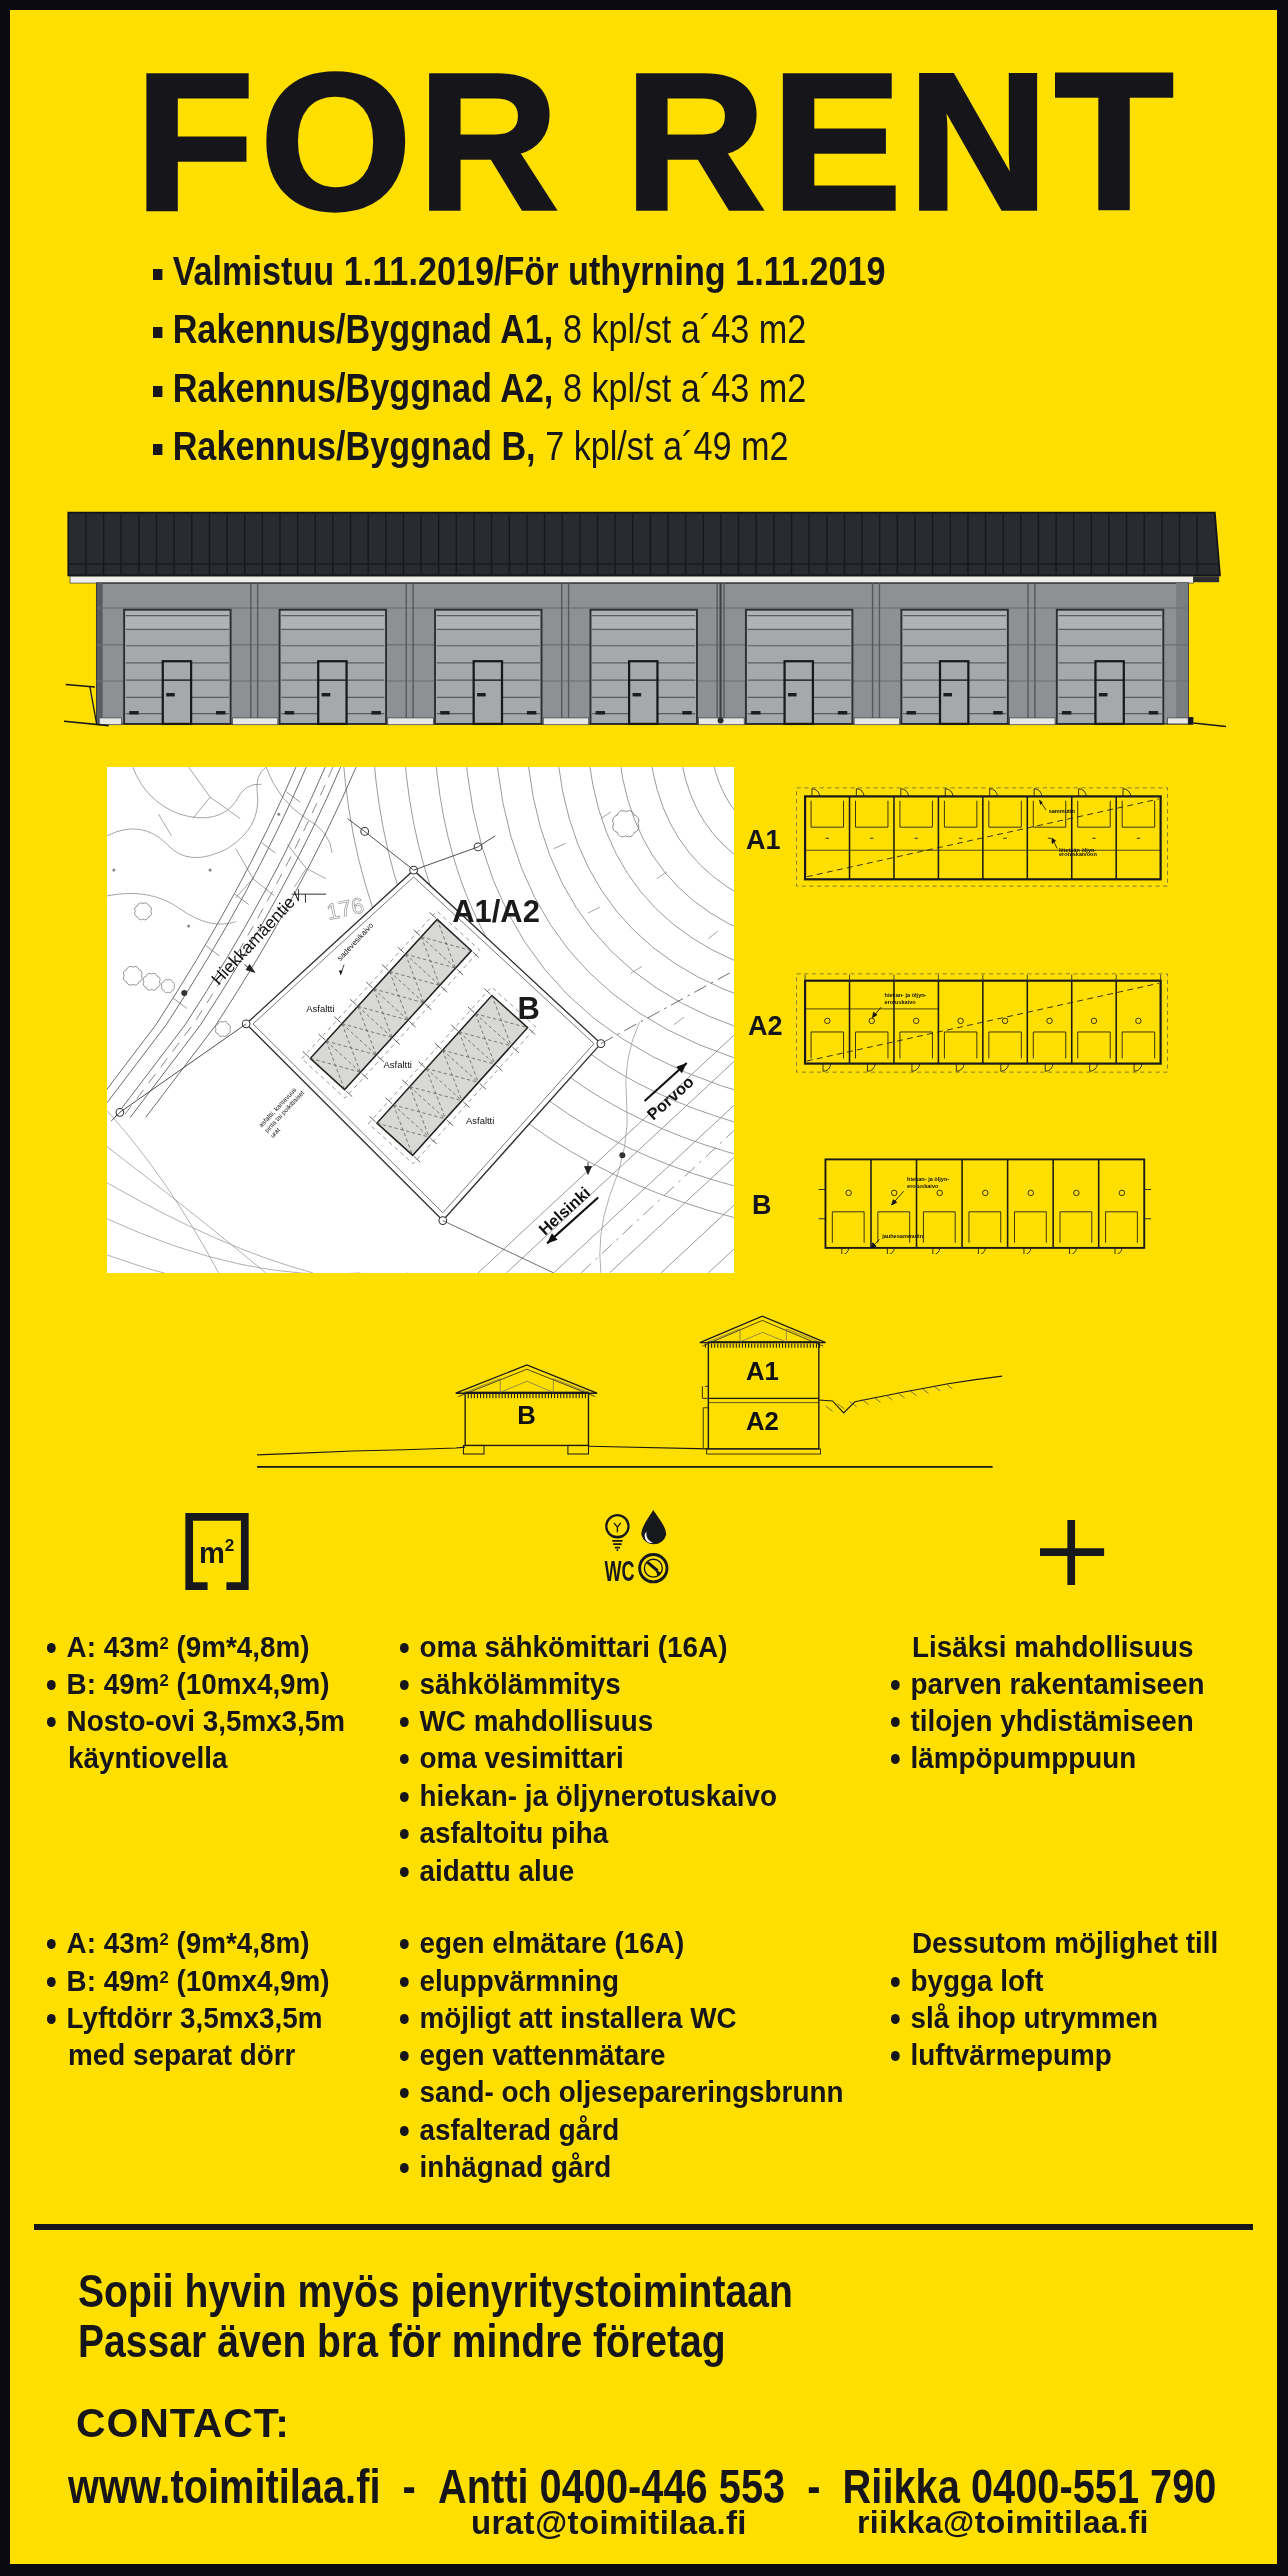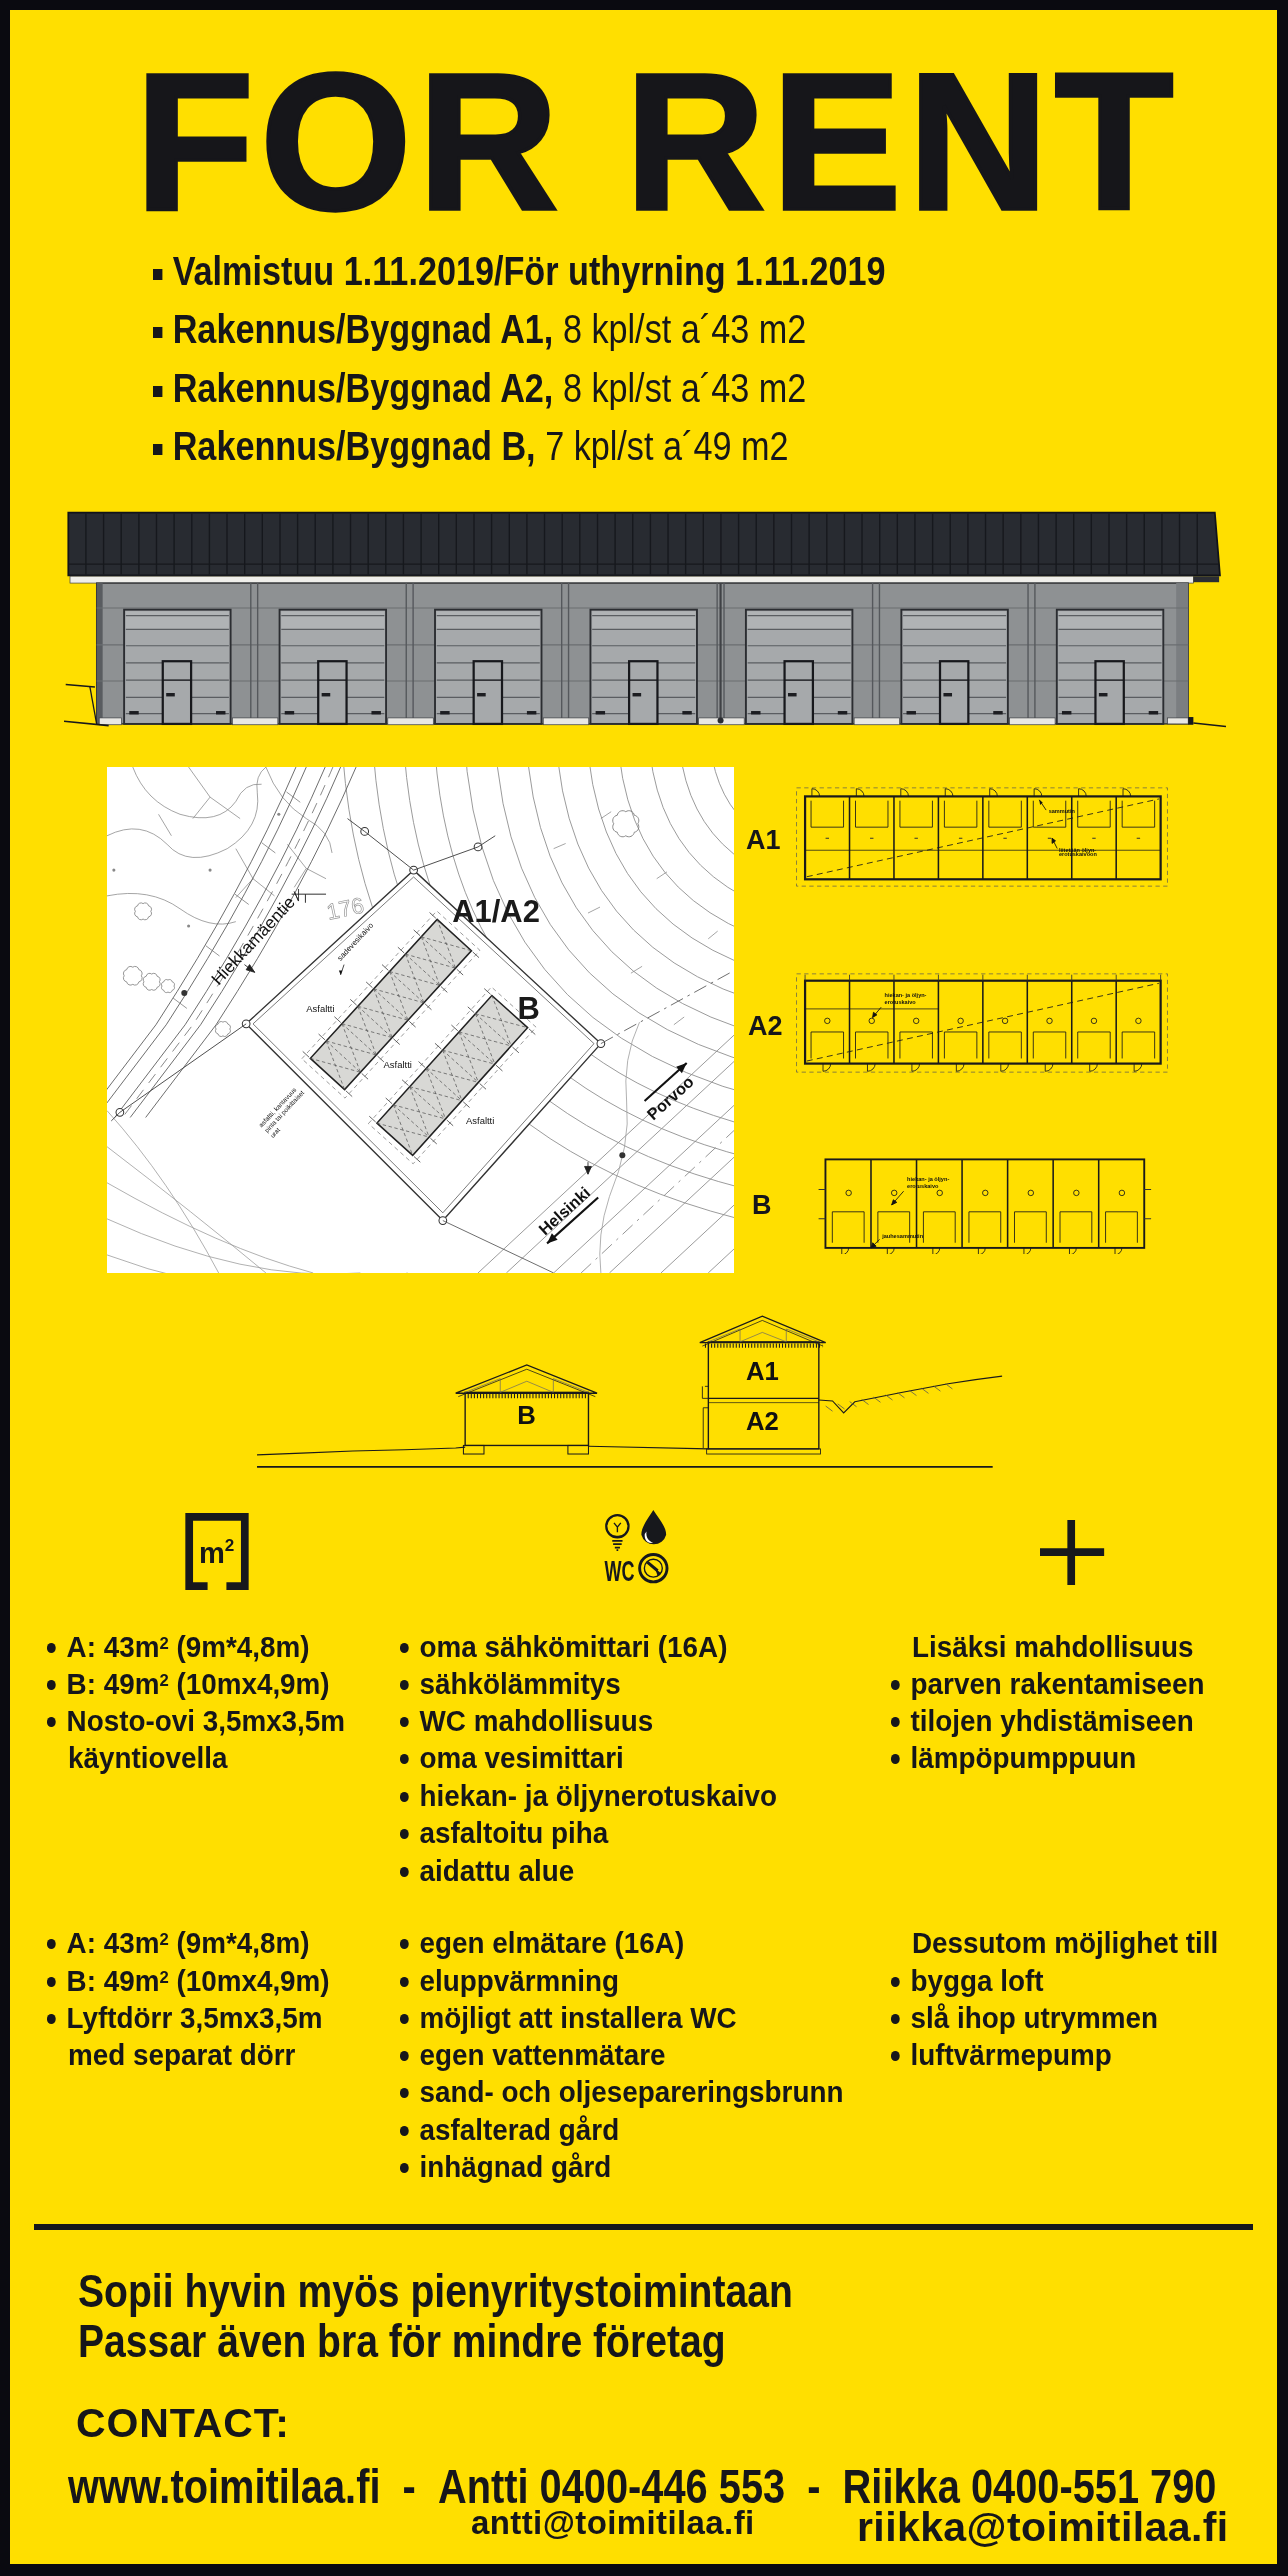--- a/index.html
+++ b/index.html
@@ -410,16 +410,16 @@
 <div class="abs" style="left:34px;top:2224px;width:1219px;height:6px;background:#16161a;"></div>
 
 <div class="abs b blk" id="slog1" style="left:78px;top:2264px;font-size:46px;transform:scaleX(0.85);transform-origin:0 0;white-space:nowrap;">Sopii hyvin myös pienyritystoimintaan</div>
 
 <div class="abs b blk" id="slog2" style="left:78px;top:2314px;font-size:46px;transform:scaleX(0.85);transform-origin:0 0;white-space:nowrap;">Passar även bra för mindre företag</div>
 
 <div class="abs b blk" id="contact" style="left:76px;top:2400px;font-size:41px;letter-spacing:0.9px;">CONTACT:</div>
 
 <div class="abs b blk" id="cmain" style="left:68px;top:2458px;font-size:49px;transform:scaleX(0.812);transform-origin:0 0;white-space:nowrap;">www.toimitilaa.fi&nbsp;&nbsp;-&nbsp;&nbsp;Antti 0400-446 553&nbsp;&nbsp;-&nbsp;&nbsp;Riikka 0400-551 790</div>
 
-<div class="abs b blk" id="em1" style="left:471px;top:2504px;font-size:33px;letter-spacing:0.4px;white-space:nowrap;">antti@toimitilaa.fi</div>
-
-<div class="abs b blk" id="em2" style="left:857px;top:2504px;font-size:41px;letter-spacing:0.4px;white-space:nowrap;">riikka@toimitilaa.fi</div>
+<div class="abs b blk" id="em1" style="left:471px;top:2504px;font-size:33px;letter-spacing:0.4px;white-space:nowrap;">urat@toimitilaa.fi</div>
+
+<div class="abs b blk" id="em2" style="left:857px;top:2504px;font-size:32px;letter-spacing:0.4px;white-space:nowrap;">riikka@toimitilaa.fi</div>
 
 
 </body></html>

